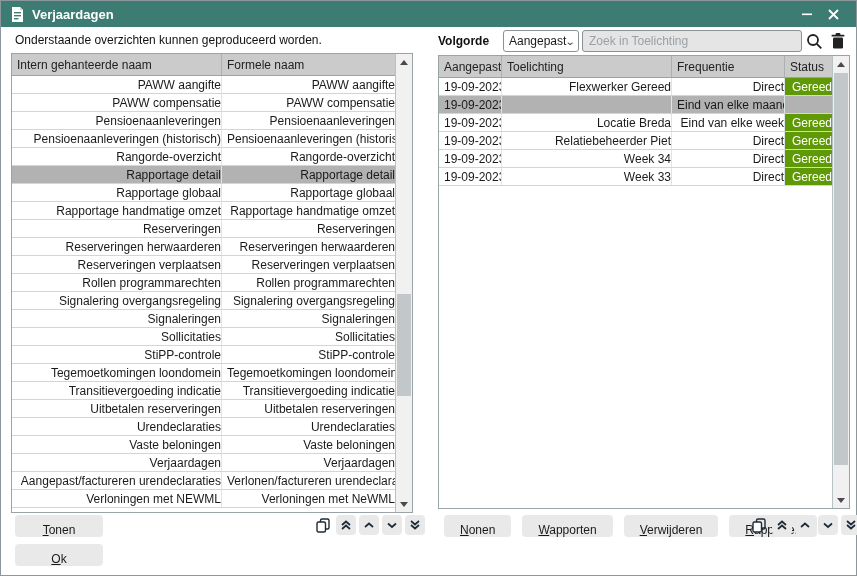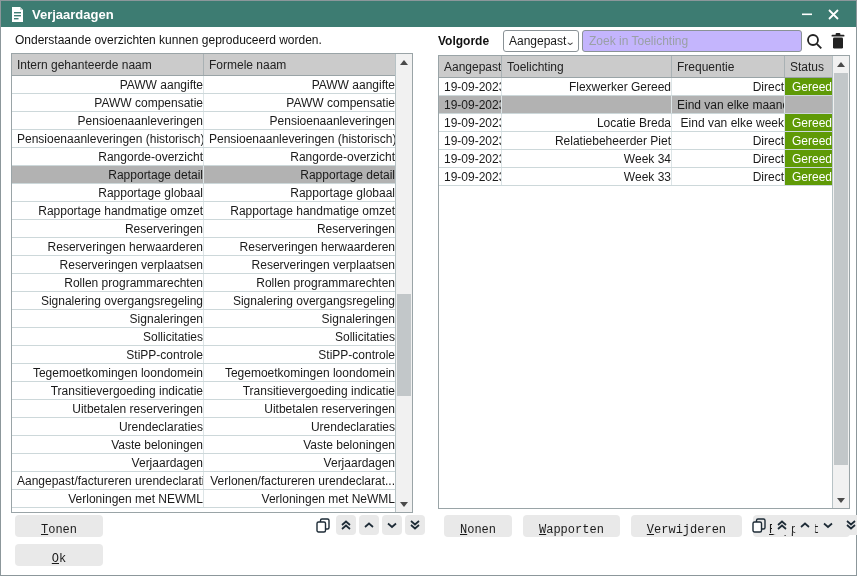--- a/index.html
+++ b/index.html
@@ -30,21 +30,21 @@
   .th:last-of-type { border-right:none; }
   .trow { display:flex; height:18px; font-size:12px; color:#1a1a1a;
     border-bottom:1px solid #cdd8da; background:#fff;text-align:right; }
   .trow.sel { background:#b2b2b2; }
   .td { padding:2px 0 0 5px; border-right:1px solid #dde5e7; overflow:hidden;
     white-space:nowrap; }
   .td:last-of-type { border-right:none; }
   .td.status-ok { background:#5f9a06; color:#fff; }
 
   
-  .tbl-left  .c1 { width:192px; } .tbl-left  .c2 { flex:1; }
+  .tbl-left  .c1 { width:210px; } .tbl-left  .c2 { flex:1; }
   
   .tbl-right .c1 { width:63px; } .tbl-right .c2 { width:170px; }
   .tbl-right .c3 { width:113px; } .tbl-right .c4 { flex:1; }
 
   
   .vscroll { position:absolute; top:0; bottom:0; right:0; width:17px;
     background:#f1f1f1; border-left:1px solid #b7c2c5; }
   .sb-btn { position:absolute; left:0; right:0; height:16px; display:flex;
     align-items:center; justify-content:center; }
   .sb-up { top:0; } .sb-down { bottom:0; }
@@ -56,28 +56,28 @@
 
   
   .rp-controls { position:absolute; left:437px; top:29px; width:412px; height:22px;
     display:flex; align-items:center; }
   .rp-controls .lbl { font-size:12px; font-weight:bold; color:#111; width:65px; }
   .select { width:76px; height:22px; border:1px solid #8a9296; border-radius:3px;
     background:#fff; font-size:12px; color:#1a1a1a; display:flex; align-items:center;
     padding:0 5px; justify-content:space-between; margin-right:3px; }
   .select .chev { font-size:10px; color:#444; transform:scaleX(1.3); }
   .searchbox { flex:1; height:22px; border:1px solid #8a9296; border-radius:3px;
-    background:#c4b5fd; font-size:12px; padding:0 6px; color:#1a1a1a; outline:none; }
+    background:#e5e5e5; font-size:12px; padding:0 6px; color:#1a1a1a; outline:none; }
   .searchbox::placeholder { color:#9aa0a6; }
   .tool-ic { width:24px; height:22px; display:flex; align-items:center;
     justify-content:center; }
 
   
   .btn { height:22px; background:#e9e9e9; border:none; border-radius:4px;
-    font-size:12px; color:#1a1a1a; padding:8px 16px; font-family:Liberation Mono, monospace; }
+    font-size:12px; color:#1a1a1a; padding:8px 16px; font-family:Liberation Sans, sans-serif; }
   .btn u { text-decoration:underline; }
   .btnrow-right { position:absolute; left:443px; top:514px; display:flex; gap:11px; }
   .btn-tonen { position:absolute; left:14px; top:514px; width:88px; }
   .btn-ok    { position:absolute; left:14px; top:543px; width:88px; }
 
   
   .icon-group { position:absolute; top:514px; display:flex; gap:3px; align-items:center; }
   .ig-left  { left:312px; }
   .ig-right { left:748px; }
   .ic-btn { width:20px; height:20px; background:#e9e9e9; border-radius:4px;

